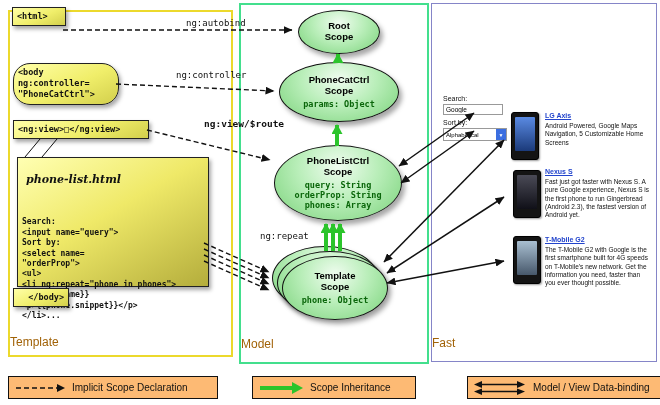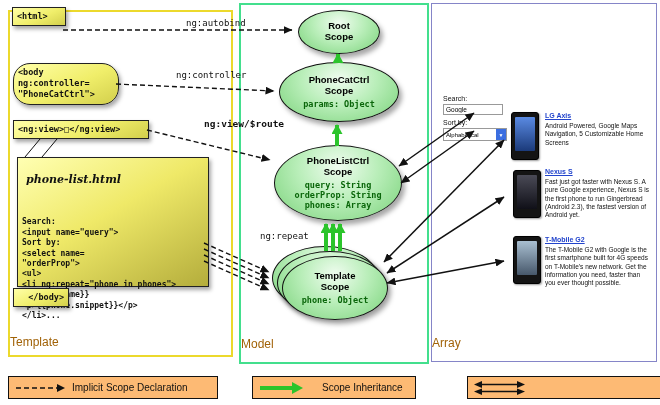--- a/index.html
+++ b/index.html
@@ -62,37 +62,37 @@
   .scr-nx{background:linear-gradient(#4a4a56,#101018);}
   .scr-g2{background:linear-gradient(#a9bfd1,#47586b);}
   .plink{position:absolute;font:bold 7px "Liberation Sans",sans-serif;color:#2244cc;
          text-decoration:underline;z-index:3;cursor:pointer;}
   .pdesc{position:absolute;font:6.5px/1.28 "Liberation Sans",sans-serif;color:#111;
          width:106px;z-index:3;}
 
   .legend-box{position:absolute;top:376px;height:21px;border:1.5px solid #111;background:#fdba74;
               display:flex;align-items:center;padding:0 5px;z-index:3;}
   .legend-box span{font-size:10px;color:#111;margin-left:6px;white-space:nowrap;}
-  #lbox1{left:8px;width:198px;} #lbox2{left:252px;width:152px;gap:12px;} #lbox3{left:467px;width:186px;}
+  #lbox1{left:8px;width:198px;} #lbox2{left:252px;width:152px;} #lbox3{left:467px;width:186px;}
 
   #arrows{position:absolute;left:0;top:0;z-index:5;pointer-events:none;}
 </style>
 </head>
 <body>
 
 <div class="canvas">
 
   <div class="col col-template">
     <div class="col-label lbl-t">Template</div>
   </div>
   <div class="col col-model">
     <div class="col-label lbl-m">Model</div>
   </div>
   <div class="col col-view">
-    <div class="col-label lbl-v">Array</div>
+    <div class="col-label lbl-v">Fast</div>
   </div>
 
   <div class="ybox" id="box-html">&lt;html&gt;</div>
   <div class="ybox" id="box-body">&lt;body
 ng:controller=
 "PhoneCatCtrl"&gt;</div>
   <div class="ybox" id="box-ngview">&lt;ng:view&gt;□&lt;/ng:view&gt;</div>
   <div class="ybox" id="box-phonelist">
     <span class="pl-title">phone-list.html</span>
     <div class="pl-code">Search:
@@ -179,20 +179,21 @@
   </div>
   <div class="legend-box" id="lbox3">
     <svg width="54" height="16">
       <line x1="8" y1="4.5" x2="45" y2="4.5" stroke="#111" stroke-width="1.6"></line>
       <path d="M9,1 L1,4.5 L9,8 z" fill="#111"></path>
         <path d="M44,1 L52,4.5 L44,8 z" fill="#111"></path>
       <line x1="8" y1="11.5" x2="45" y2="11.5" stroke="#111" stroke-width="1.6"></line>
       <path d="M9,8.5 L1,11.5 L9,15 z" fill="#111"></path>
         <path d="M44,8.5 L52,11.5 L44,15 z" fill="#111"></path>
     </svg>
+    <span>Model / View Data-binding</span>
   </div>
 
   <svg id="arrows" width="660" height="405">
     <defs>
       <marker id="ab" markerUnits="userSpaceOnUse" markerWidth="10" markerHeight="8" refX="8.5" refY="4" orient="auto">
         <path d="M0,0 L9,4 L0,8 z" fill="#111"></path>
       </marker>
       <marker id="abr" markerUnits="userSpaceOnUse" markerWidth="10" markerHeight="8" refX="8.5" refY="4" orient="auto-start-reverse">
         <path d="M0,0 L9,4 L0,8 z" fill="#111"></path>
       </marker>

